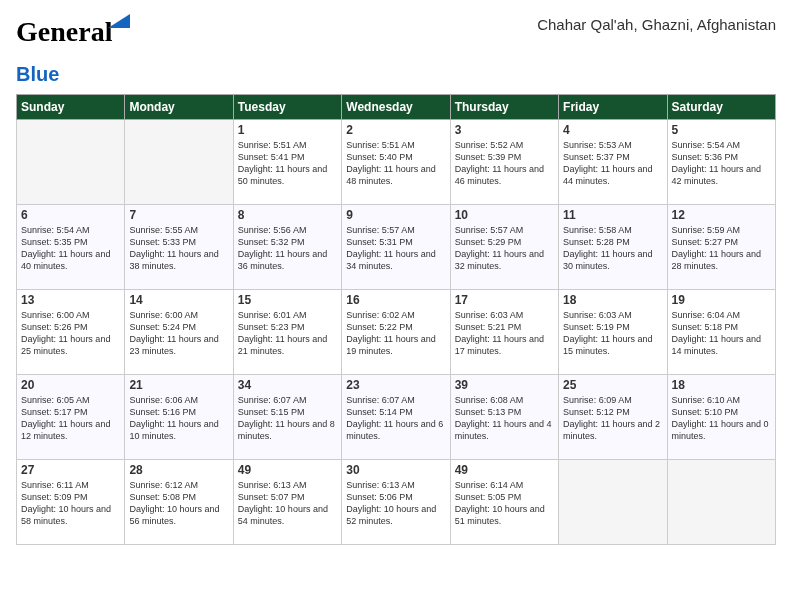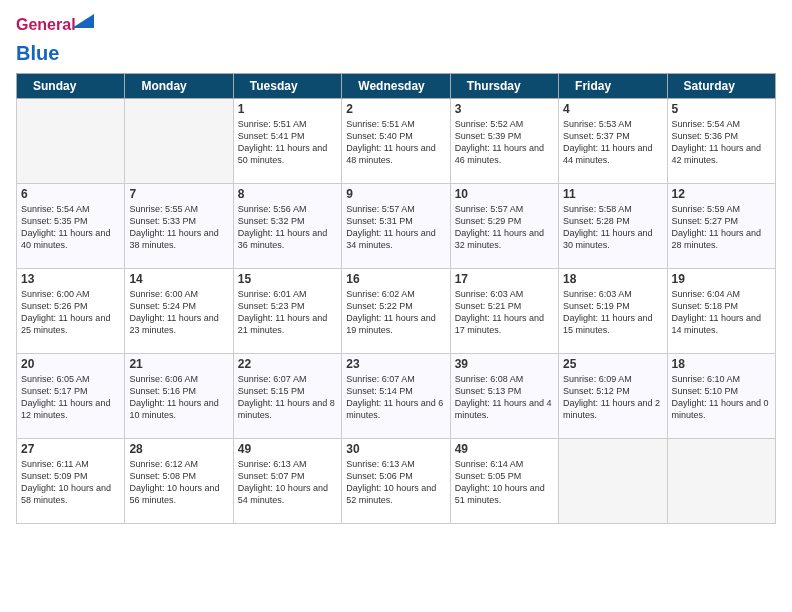--- a/index.html
+++ b/index.html
@@ -31,25 +31,25 @@
     }
     .location {
       font-size: 15px;
       color: #333;
     }
     .calendar {
       width: 100%;
       border-collapse: collapse;
     }
     .calendar th {
-      background: #0c4a6e;
+      background: #14532d;
       color: #fff;
       font-size: 12px;
       font-weight: bold;
-      padding: 5px 16px;
+      padding: 5px 4px;
       border: 1px solid #aaa;
       text-align: left;
     }
     .calendar td {
       border: 1px solid #ccc;
       vertical-align: top;
       padding: 3px 4px;
       font-size: 9.5px;
       color: #333;
       height: 85px;
@@ -75,31 +75,32 @@
       color: #333;
     }
   </style>
 </head>
 <body>
 
 <div class="header">
   <div class="logo">
     <div style="display:flex;align-items:center;gap:2px;">
       <div style="position:relative;display:inline-block;">
-        <span style="font-size:16px;font-weight:bold;color:#be185d;">General</span>
+        <span style="font-size:28px;font-weight:bold;color:#000000;font-family:Liberation Serif, serif;">General</span>
         <svg width="22" height="14" style="position:absolute;top:-2px;right:-18px;">
           <polygon points="0,14 22,0 22,14" fill="#1565c0"></polygon>
         </svg>
       </div>
     </div>
-    <div style="margin-top:8px;">
+    <div style="margin-top:15px;">
       <span style="font-size:20px;font-weight:bold;color:#1565c0;">Blue</span>
     </div>
   </div>
   <div class="title-block">
+    <div class="location">Chahar Qal'ah, Ghazni, Afghanistan</div>
   </div>
 </div>
 
 <table class="calendar">
   <thead>
     <tr>
     <th>Sunday</th>
         <th>Monday</th>
         <th>Tuesday</th>
         <th>Wednesday</th>
@@ -196,21 +197,21 @@
       <tr>
         <td>
           <span class="day-num">20</span>
           <div class="cell-content">Sunrise: 6:05 AM<br>Sunset: 5:17 PM<br>Daylight: 11 hours and 12 minutes.</div>
         </td>
         <td>
           <span class="day-num">21</span>
           <div class="cell-content">Sunrise: 6:06 AM<br>Sunset: 5:16 PM<br>Daylight: 11 hours and 10 minutes.</div>
         </td>
         <td>
-          <span class="day-num">22</span>
+          <span class="day-num">34</span>
           <div class="cell-content">Sunrise: 6:07 AM<br>Sunset: 5:15 PM<br>Daylight: 11 hours and 8 minutes.</div>
         </td>
         <td>
           <span class="day-num">23</span>
           <div class="cell-content">Sunrise: 6:07 AM<br>Sunset: 5:14 PM<br>Daylight: 11 hours and 6 minutes.</div>
         </td>
         <td>
           <span class="day-num">39</span>
           <div class="cell-content">Sunrise: 6:08 AM<br>Sunset: 5:13 PM<br>Daylight: 11 hours and 4 minutes.</div>
         </td>

